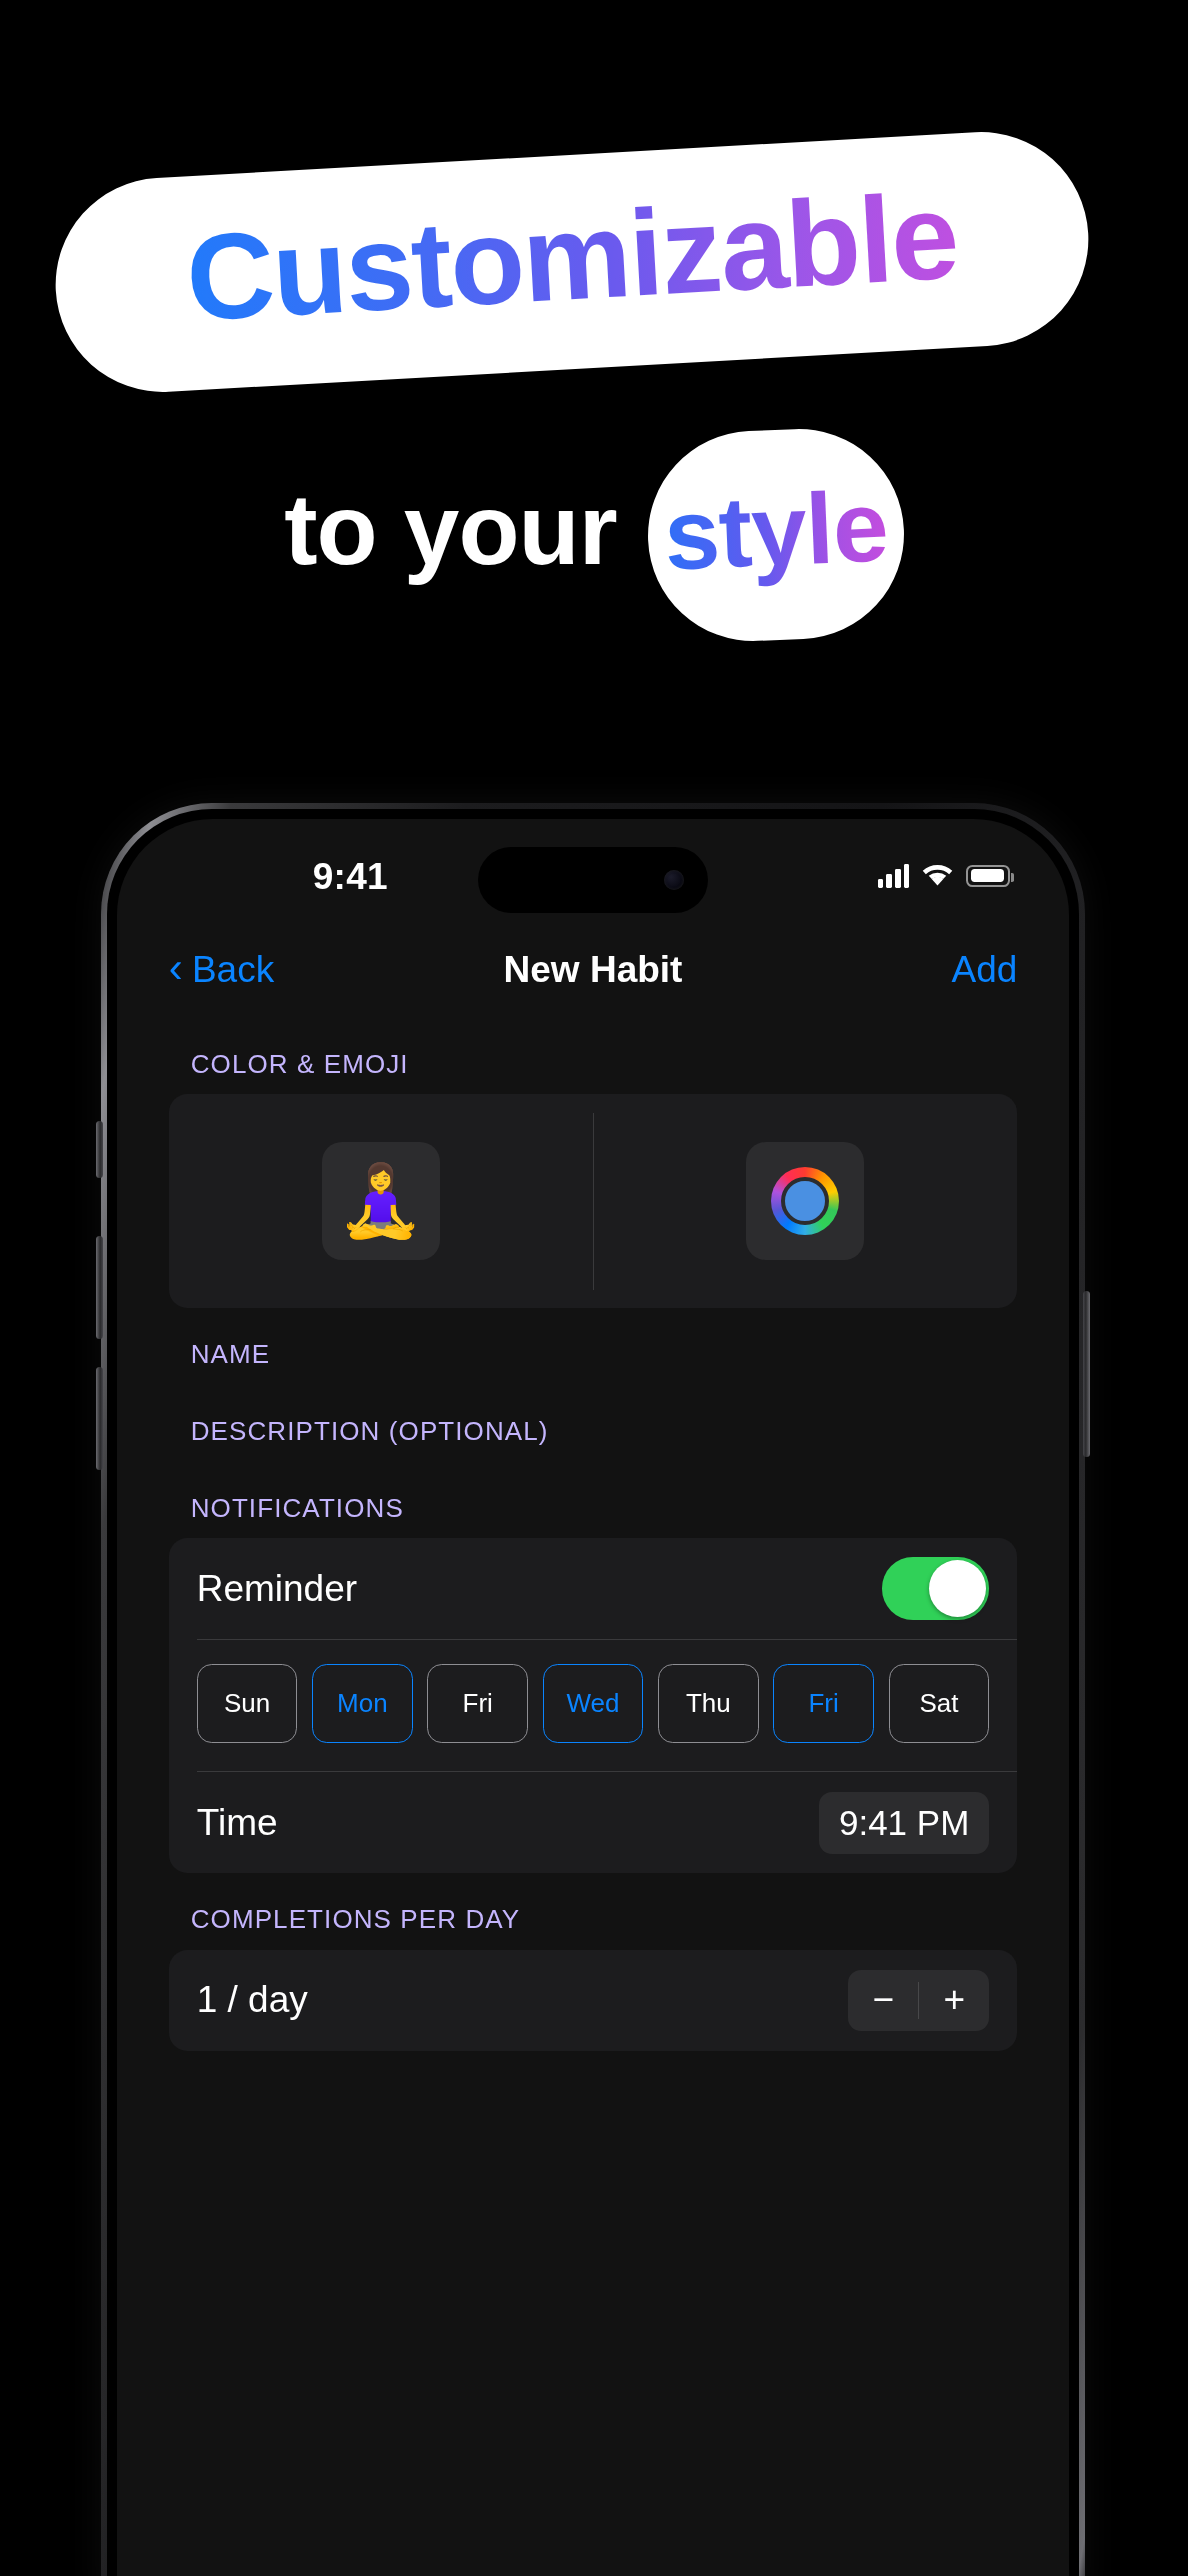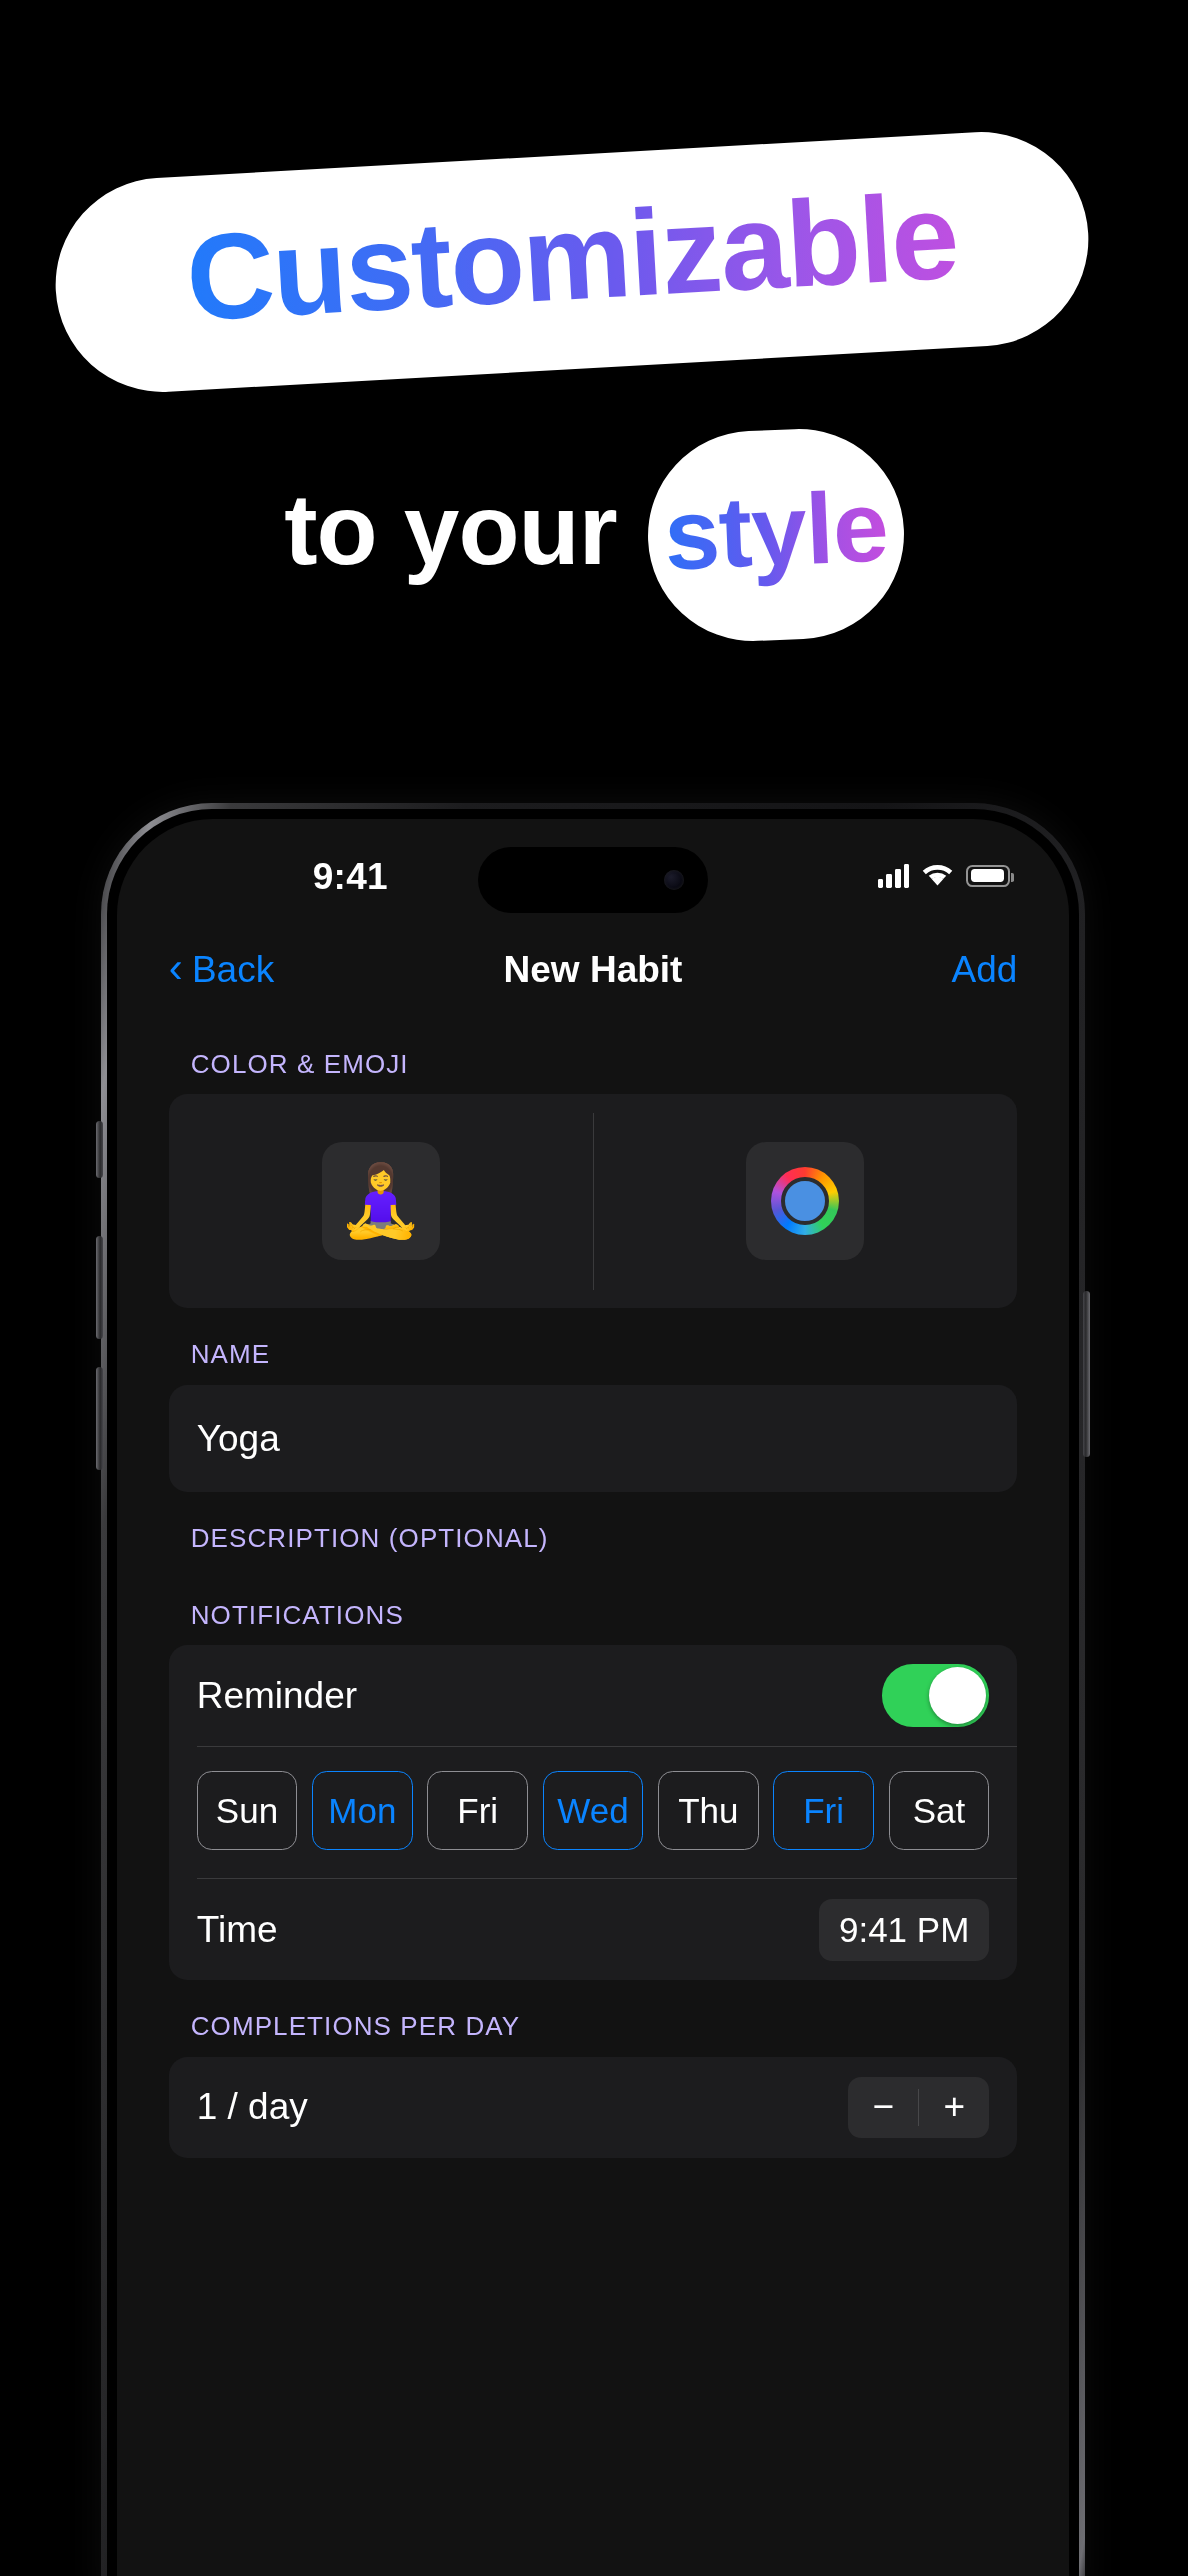--- a/index.html
+++ b/index.html
@@ -189,21 +189,21 @@
   .toggle .knob {
     position:absolute; top:2.8px; left:47px; width:57px; height:57px;
     border-radius:50%; background:#fff; box-shadow:0 1.8px 4.6px rgba(0,0,0,.35);
   }
 
   .days { display:flex; gap:14.7px; padding:24px 28px 28px 28px; }
   .day {
     flex:1; height:79px; border-radius:14.7px;
     border:1.8px solid #8E8E93; color:#fff;
     display:flex; align-items:center; justify-content:center;
-    font-size:35px;
+    font-size:26px;
   }
   .day.on { border-color:#0A84FF; color:#0A84FF; }
 
   .time-pill {
     background:#2C2C2E; border-radius:13px;
     padding:11px 20px; font-size:35px; color:#fff;
   }
 
   .stepper { display:flex; align-items:center; background:#2C2C2E; border-radius:13px; overflow:hidden; }
   .stepper span { width:70px; height:61px; display:flex; align-items:center; justify-content:center;
@@ -285,23 +285,20 @@
         <div class="ce-half">
           <div class="tile">
             <div class="color-wheel">
               <div class="inner"></div>
             </div>
           </div>
         </div>
       </div>
 
       <div class="section-label">NAME</div>
-      <div class="card field-card">
-        <span class="field-value">Yoga</span>
-      </div>
 
       <div class="section-label">DESCRIPTION (OPTIONAL)</div>
 
       <div class="section-label">NOTIFICATIONS</div>
       <div class="card">
 
         <div class="row">
           <span class="row-label">Reminder</span>
           <span class="row-right">
             <span class="toggle">

